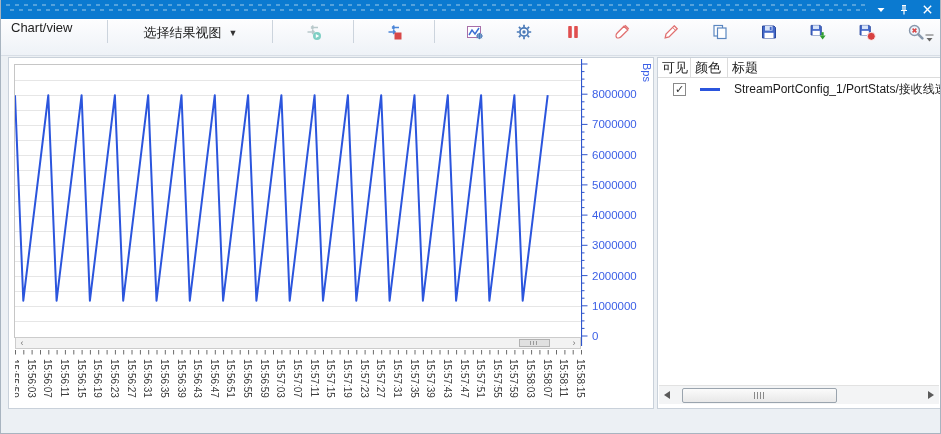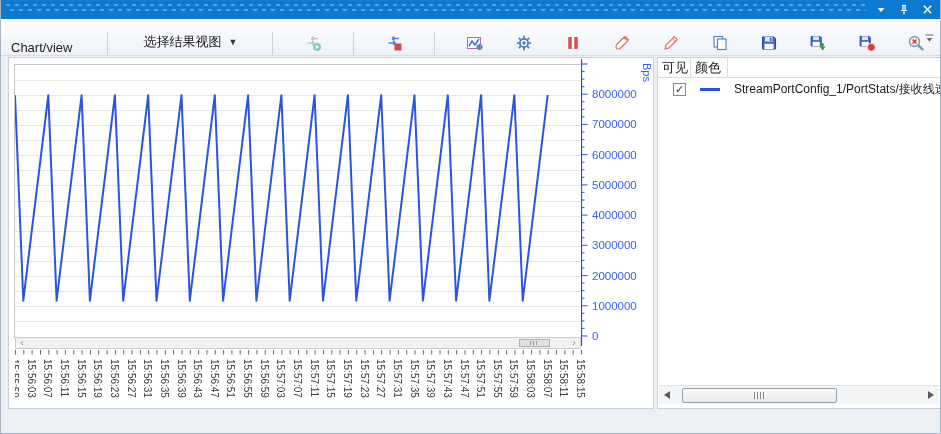--- a/index.html
+++ b/index.html
@@ -12,21 +12,21 @@
   .grip{position:absolute;left:5px;right:74px;top:4px;height:10px;
         background-image:repeating-linear-gradient(90deg,#54a2dc 0 4px,transparent 4px 9px),
                          repeating-linear-gradient(90deg,transparent 0 4px,#54a2dc 4px 8px,transparent 8px 9px);
         background-size:9px 2px,9px 2px;background-position:0 0,0 5px;background-repeat:repeat-x,repeat-x;}
   .tb-controls{position:absolute;right:6px;top:2px;height:15px;display:flex;align-items:center;gap:9px;}
   .tb-btn{display:flex;align-items:center;justify-content:center;width:14px;height:14px;cursor:default;}
 
   
   .toolbar{position:absolute;left:0;top:19px;right:0;height:37px;box-sizing:border-box;
            background:linear-gradient(#fdfdfe,#eef2f7);border-top:1px solid #fff;border-bottom:1px solid #d8dee6;
-           display:flex;align-items:flex-end;padding:0 6px;gap:21px;}
+           display:flex;align-items:flex-start;padding:0 6px;gap:21px;}
   .tb-label{font-size:13px;color:#222;padding:0 9px 0 4px;white-space:nowrap;}
   .sep{width:1px;height:23px;background:#ccd4dd;margin:0 5px;flex:none;}
   .dd-btn{display:flex;align-items:center;gap:7px;background:none;border:none;font-size:13px;color:#222;
           padding:4px 9px;font-family:inherit;white-space:nowrap;}
   .dd-arrow{font-size:9px;color:#333;line-height:1;}
   .icon-btn{width:24px;height:24px;flex:none;display:flex;align-items:center;justify-content:center;
             background:none;border:1px solid transparent;padding:0;margin:0 2px;box-sizing:border-box;}
   .icon-btn.active{border:1px solid #6a88a8;background:linear-gradient(#f5fafe,#dceafa);}
   .overflow{position:absolute;right:4px;top:12px;width:13px;height:13px;display:flex;align-items:center;justify-content:center;}
 
@@ -421,20 +421,21 @@
         <span class="xlab" style="left: 526.7px;">15:58:07</span>
         <span class="xlab" style="left: 543.4px;">15:58:11</span>
         <span class="xlab" style="left: 560px;">15:58:15</span>
       </div>
   </div>
 
   <div class="legend-panel">
     <div class="lg-header">
       <span class="lg-c1">可见</span>
       <span class="lg-c2">颜色</span>
+      <span class="lg-c3">标题</span>
     </div>
     <div id="legend-rows">
         <div class="lg-row">
           <span class="cb">✓</span>
           <span class="swatch" style="background: rgb(43, 85, 221);"></span>
           <span class="lg-title">StreamPortConfig_1/PortStats/接收线速</span>
         </div>
       </div>
     <div class="lg-scroll">
       <span class="arr arr-l"></span>

